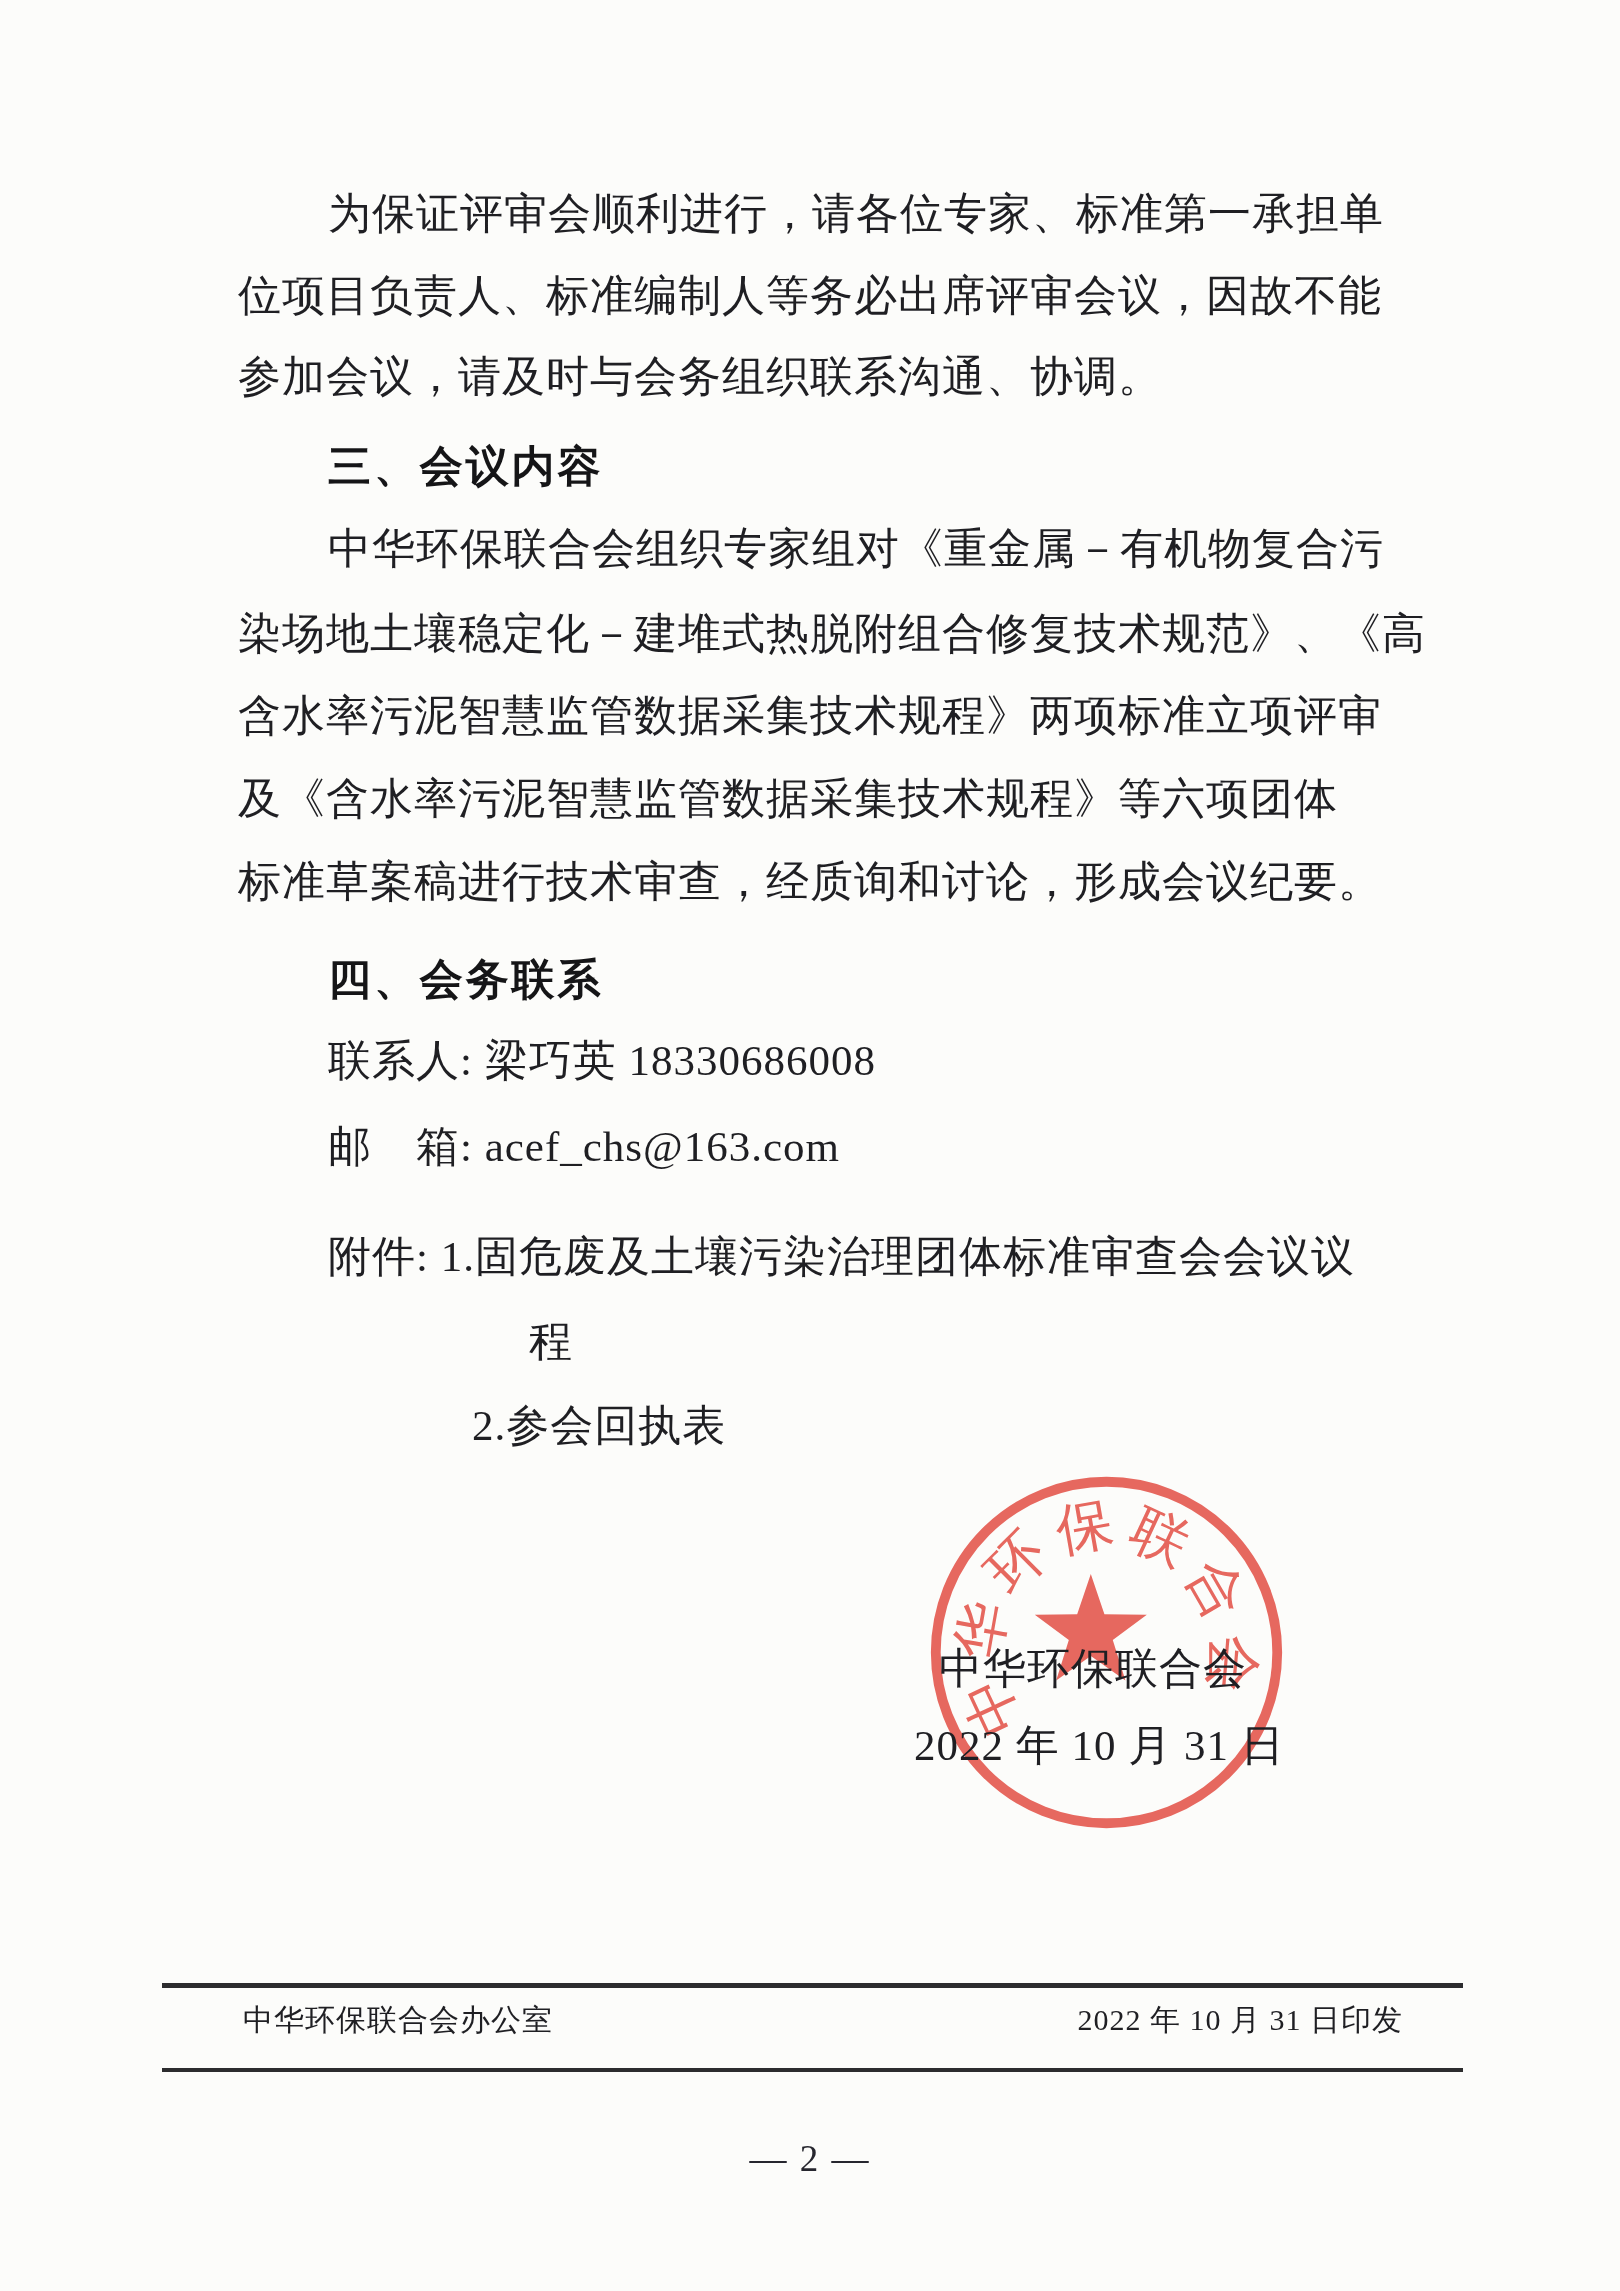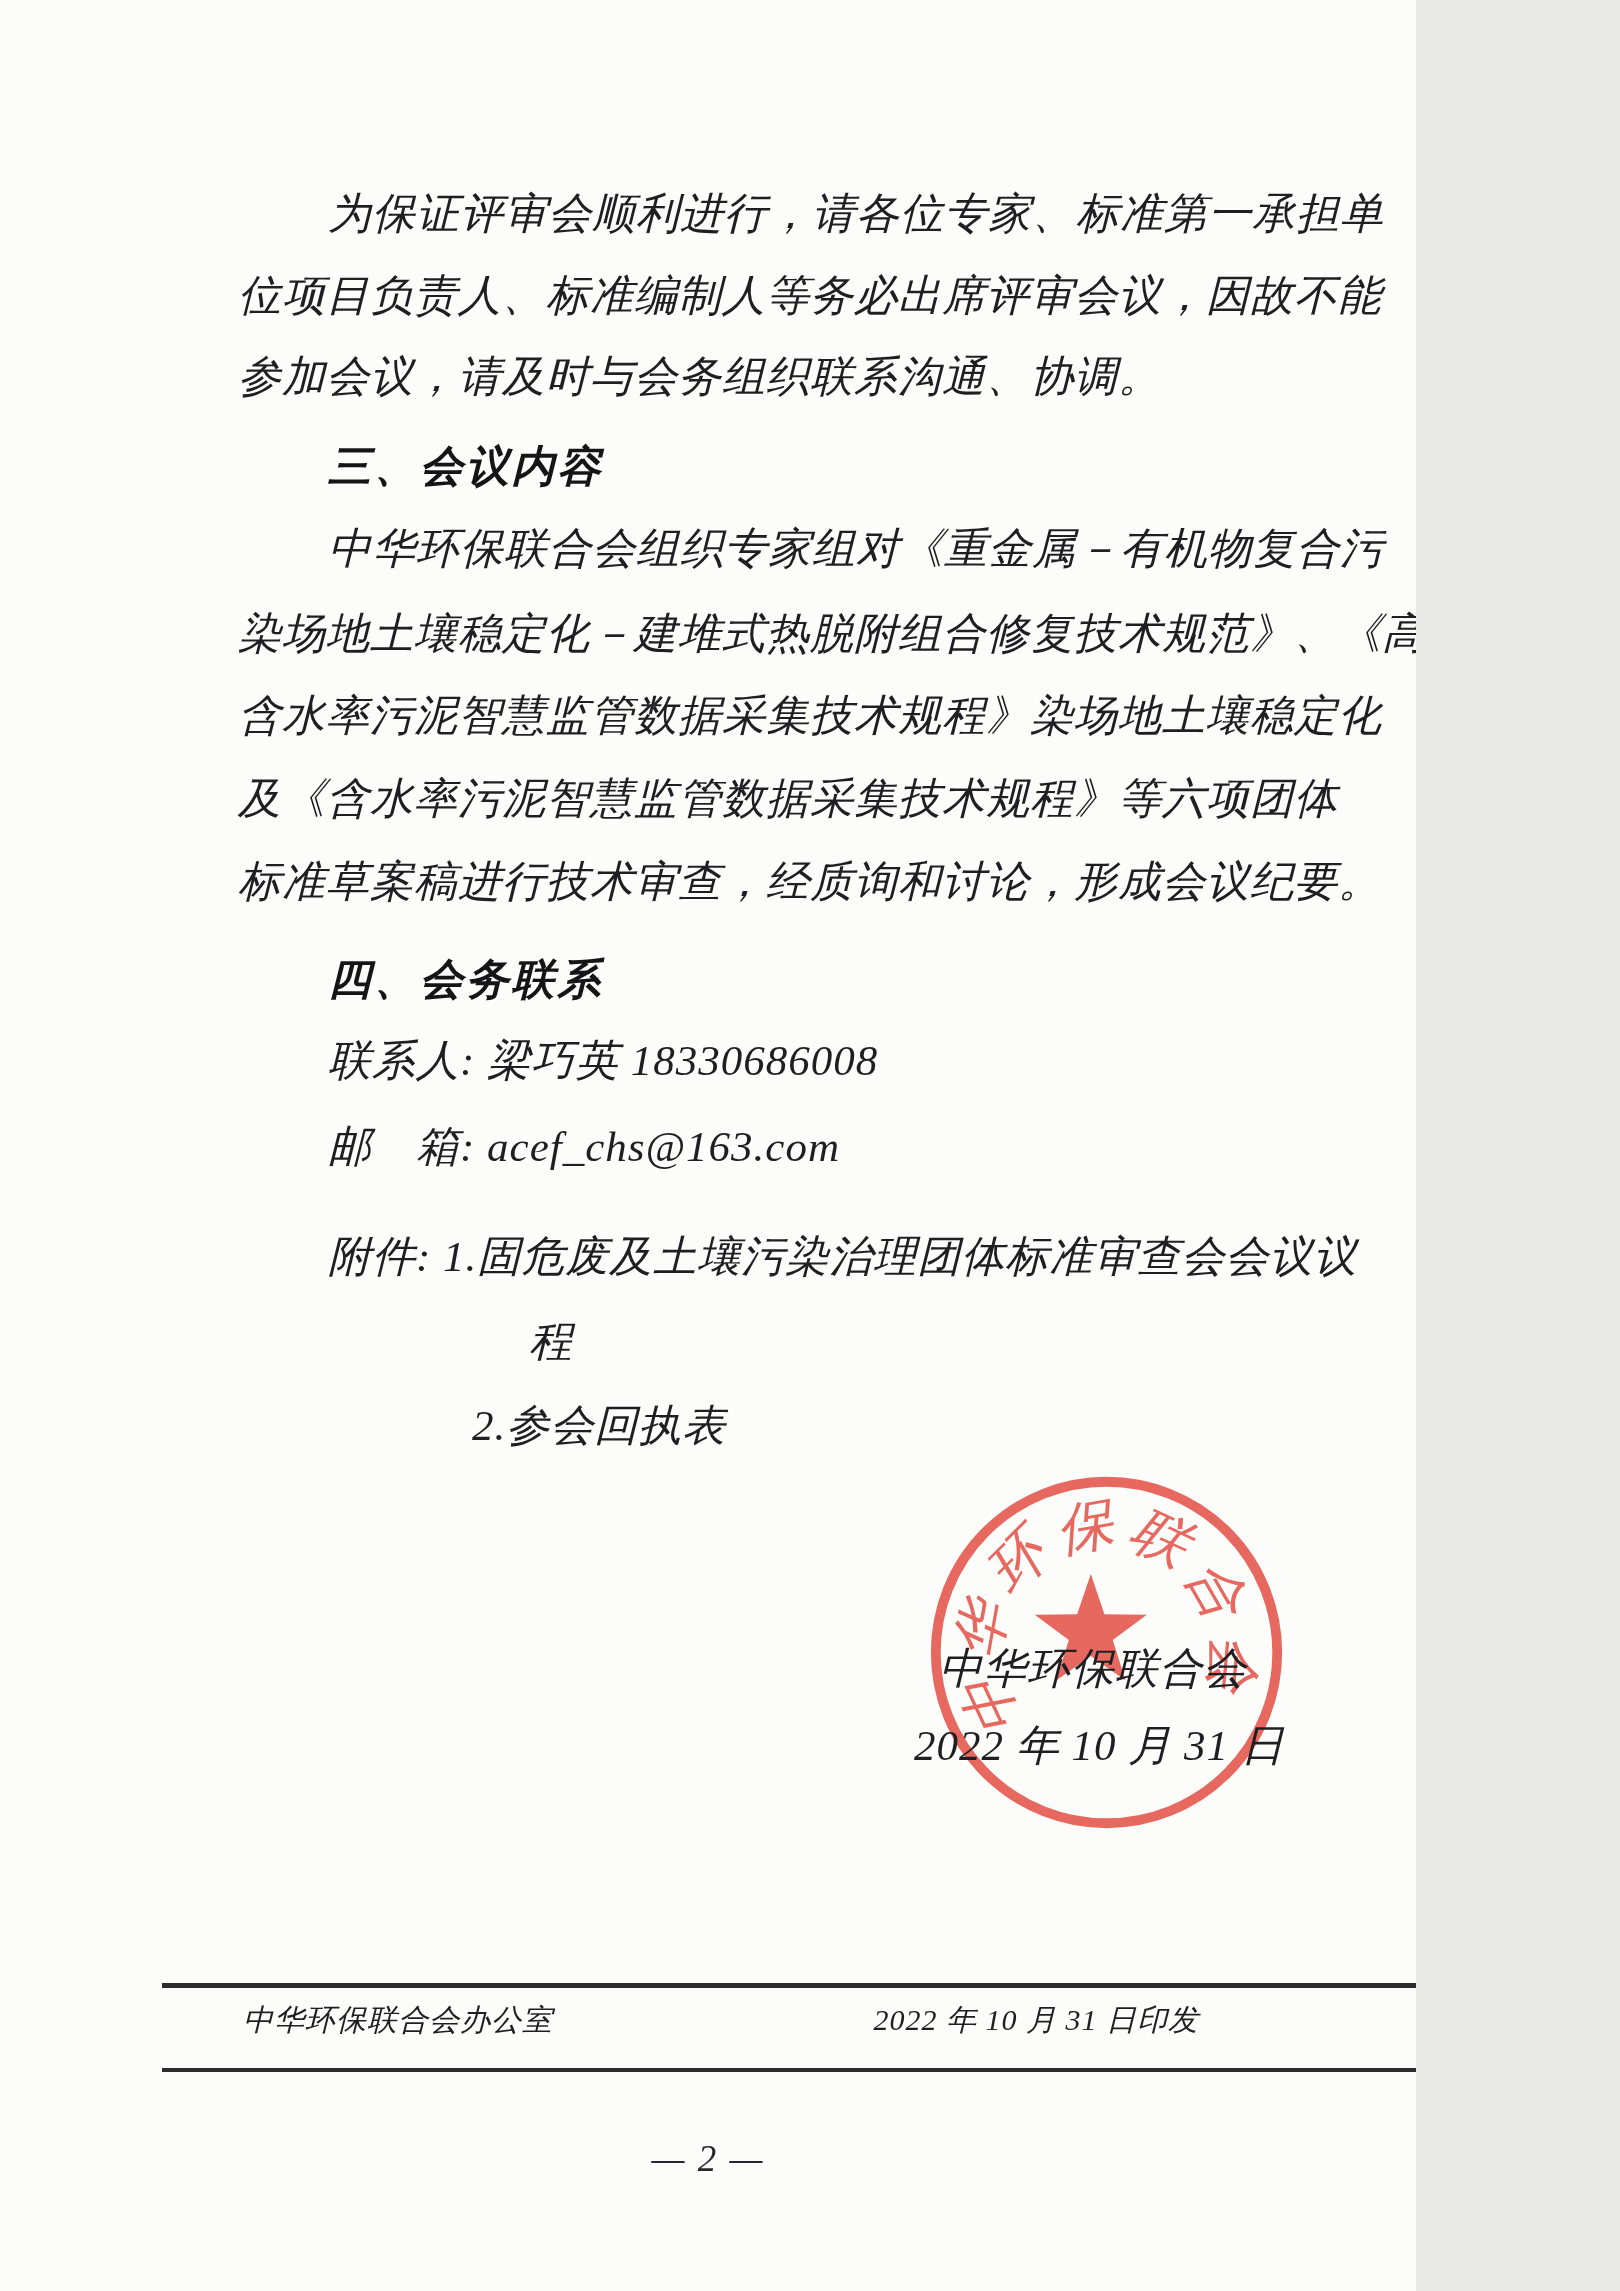--- a/index.html
+++ b/index.html
@@ -1,22 +1,21 @@
 <!DOCTYPE html>
 <html><head>
 <meta charset="utf-8">
 <style>
   html,body{margin:0;padding:0;background:#e8e8e6;}
   .page{
     position:relative;
-    width:1416px;height:2292px;
+    width:1620px;height:2292px;
     background:#fcfcfa;
     overflow:hidden;
     font-family:"Liberation Serif", serif;
-    font-style:italic;
   }
   .line{
     position:absolute;
     white-space:pre;
     font-size:43px;
     line-height:1.1;
     color:#1f1f23;
     letter-spacing:1px;
     z-index:5;
   }
@@ -68,21 +67,21 @@
 <div class="page">
 
   <div class="line" style="left:328px; top:190px;">为保证评审会顺利进行，请各位专家、标准第一承担单</div>
   <div class="line" style="left:238px; top:272px;">位项目负责人、标准编制人等务必出席评审会议，因故不能</div>
   <div class="line" style="left:238px; top:353px;text-align:right;">参加会议，请及时与会务组织联系沟通、协调。</div>
 
   <div class="line heading" style="left:328px; top:443px;">三、会议内容</div>
 
   <div class="line" style="left:328px; top:525px;">中华环保联合会组织专家组对《重金属－有机物复合污</div>
   <div class="line" style="left:238px; top:610px;">染场地土壤稳定化－建堆式热脱附组合修复技术规范》、《高</div>
-  <div class="line" style="left:238px; top:692px;">含水率污泥智慧监管数据采集技术规程》染场地土壤稳定化</div>
+  <div class="line" style="left:238px; top:692px;">含水率污泥智慧监管数据采集技术规程》两项标准立项评审</div>
   <div class="line" style="left:238px; top:775px;">及《含水率污泥智慧监管数据采集技术规程》等六项团体</div>
   <div class="line" style="left:238px; top:858px;">标准草案稿进行技术审查，经质询和讨论，形成会议纪要。</div>
 
   <div class="line heading" style="left:328px; top:956px;">四、会务联系</div>
 
   <div class="line" style="left:328px; top:1037px;">联系人: 梁巧英 18330686008</div>
   <div class="line" style="left:328px; top:1123px;">邮　箱: acef_chs@163.com</div>
 
   <div class="line" style="left:328px; top:1233px;">附件: 1.固危废及土壤污染治理团体标准审查会会议议</div>
   <div class="line" style="left:529px; top:1318px;">程</div>

